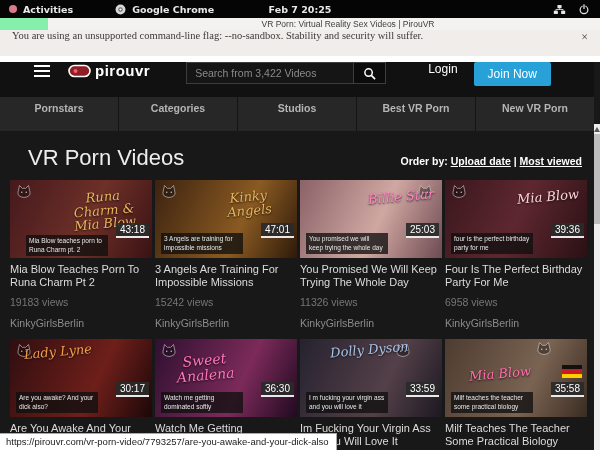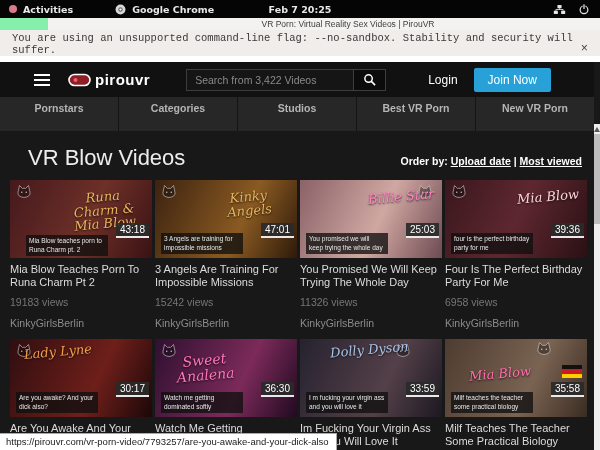--- a/index.html
+++ b/index.html
@@ -17,28 +17,28 @@
   .sysbar .clock { position:absolute; left:0; right:0; text-align:center; font-weight:bold; }
   .sysbar .right { margin-left:auto; display:flex; align-items:center; gap:12px; padding-right:10px; z-index:2; }
 
   
   .tabbar { position:absolute; top:18px; left:0; width:600px; height:12px; background:#f4f2f1;
             color:#3c3c3c; font-size:8.5px; display:flex; align-items:center; justify-content:center;margin-left:48px; }
   .tabbar .x { position:absolute; right:6px; top:0; font-size:9px; color:#333; }
 
   
   .warnbar { position:absolute; top:30px; left:0; width:600px; height:26px; background:#f1edea;
-             color:#3a3a3a; font-size:10.5px; display:flex; align-items:flex-end; padding:0 12px;
-             font-family:Liberation Mono, monospace; }
+             color:#3a3a3a; font-size:10.5px; display:flex; align-items:flex-start; padding:0 12px;
+             font-family:Liberation Serif, serif; }
   .warnbar .x { margin-left:auto; color:#444; font-size:12px; cursor:default; }
   .whitestrip { position:absolute; top:56px; left:0; width:600px; height:6px; background:#ffffff; }
 
   
   .viewport { position:absolute; top:62px; left:0; width:600px; height:388px; background:#181818; overflow:hidden; }
-  .hdr { position:absolute; top:0; left:0; width:594px; height:35px; background:#111; display:flex; align-items:center; }
+  .hdr { position:absolute; top:0; left:0; width:594px; height:35px; background:#111; display:flex; align-items:flex-start; }
   .burger { width:16px; margin-left:34px; cursor:pointer; }
   .burger span { display:block; height:2px; background:#fff; margin:3px 0; }
   .logo { display:flex; align-items:center; margin-left:18px; }
   .logo svg { margin-right:3px; }
   .logo .word { color:#fff; font-size:15px; font-weight:bold; letter-spacing:.5px; }
   .searchwrap { display:flex; margin-left:36px; }
   .searchinput { width:168px; height:22px; background:#151515; border:1px solid #3d3d3d; color:#8a8a8a;
                  font-size:10.5px; padding:0 8px; outline:none; }
   .searchinput::placeholder { color:#8a8a8a; }
   .searchbtn { width:32px; height:22px; background:#0b0b0b; border:1px solid #3d3d3d; border-left:none;
@@ -179,21 +179,21 @@
 
     <div class="nav">
       <div class="item">Pornstars</div>
       <div class="item">Categories</div>
       <div class="item">Studios</div>
       <div class="item">Best VR Porn</div>
       <div class="item">New VR Porn</div>
     </div>
 
     <div class="headrow">
-      <div class="ptitle">VR Blow Videos</div>
+      <div class="ptitle">VR Porn Videos</div>
       <div class="orderby">
         <span>Order by:</span>
         <a>Upload date</a>
         <span>|</span>
         <a>Most viewed</a>
       </div>
     </div>
 
     <div class="grid">
       <div class="row">

